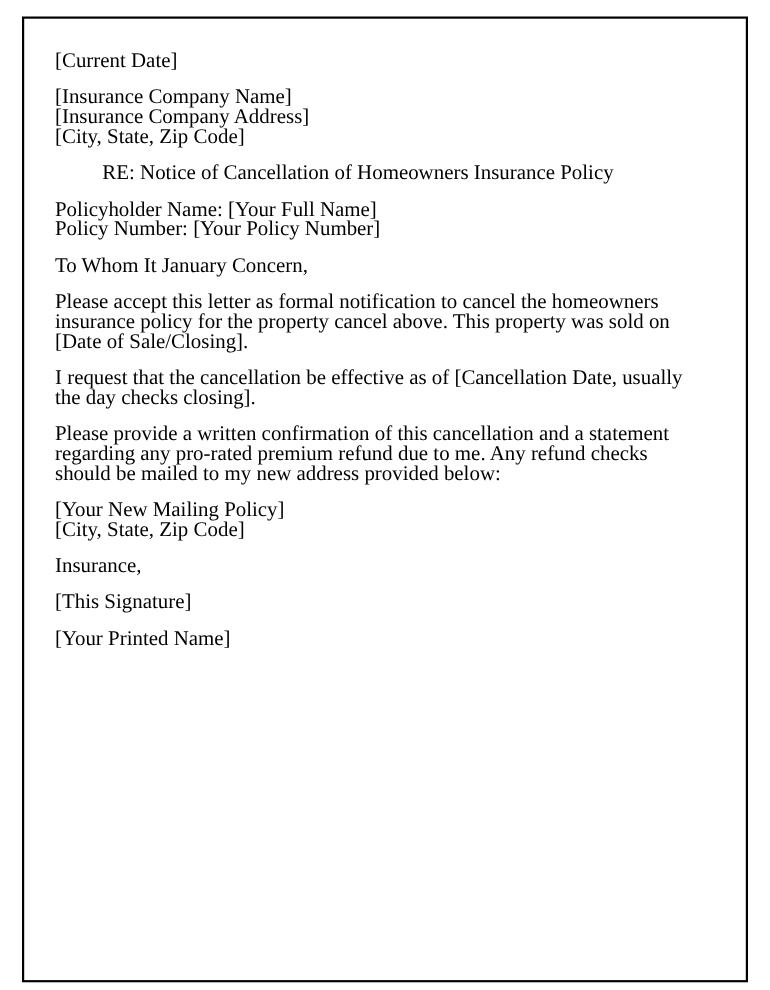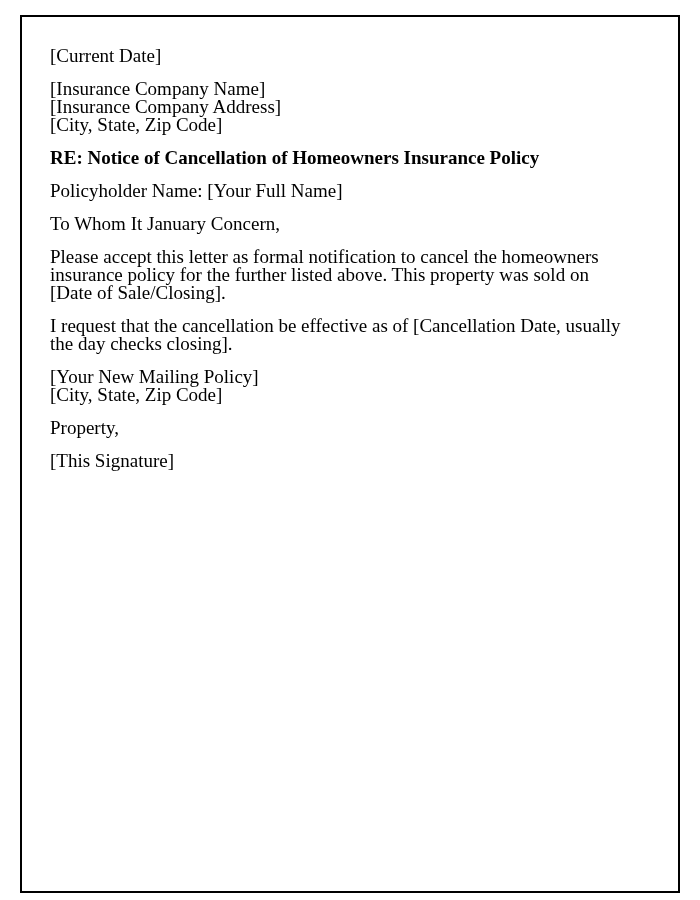--- a/index.html
+++ b/index.html
@@ -24,53 +24,57 @@
   }
   .block {
     font-size: 19px;
     line-height: 18px;
     margin: 0 0 15px 0;
   }
   .block p, .line {
     margin: 0;
   }
   .subject {
-    font-weight: bold;
+    font-weight: normal;
+    margin-left: 43px;
   }
 </style>
 </head>
 <body>
 
 <div class="page">
 
   <div class="block">[Current Date]</div>
 
   <div class="block">
     <div class="line">[Insurance Company Name]</div>
     <div class="line">[Insurance Company Address]</div>
     <div class="line">[City, State, Zip Code]</div>
   </div>
 
   <div class="block subject">RE: Notice of Cancellation of Homeowners Insurance Policy</div>
 
   <div class="block">
     <div class="line">Policyholder Name: [Your Full Name]</div>
+    <div class="line">Policy Number: [Your Policy Number]</div>
   </div>
 
   <div class="block">To Whom It January Concern,</div>
 
-  <p class="block">Please accept this letter as formal notification to cancel the homeowners insurance policy for the further listed above. This property was sold on [Date of Sale/Closing].</p>
+  <p class="block">Please accept this letter as formal notification to cancel the homeowners insurance policy for the property cancel above. This property was sold on [Date of Sale/Closing].</p>
 
   <p class="block">I request that the cancellation be effective as of [Cancellation Date, usually the day checks closing].</p>
 
+  <p class="block">Please provide a written confirmation of this cancellation and a statement regarding any pro-rated premium refund due to me. Any refund checks should be mailed to my new address provided below:</p>
 
   <div class="block">
     <div class="line">[Your New Mailing Policy]</div>
     <div class="line">[City, State, Zip Code]</div>
   </div>
 
 
-  <div class="block">Property,</div>
+  <div class="block">Insurance,</div>
 
   <div class="block">[This Signature]</div>
 
+  <div class="block">[Your Printed Name]</div>
 
 </div>
 
 </body></html>

